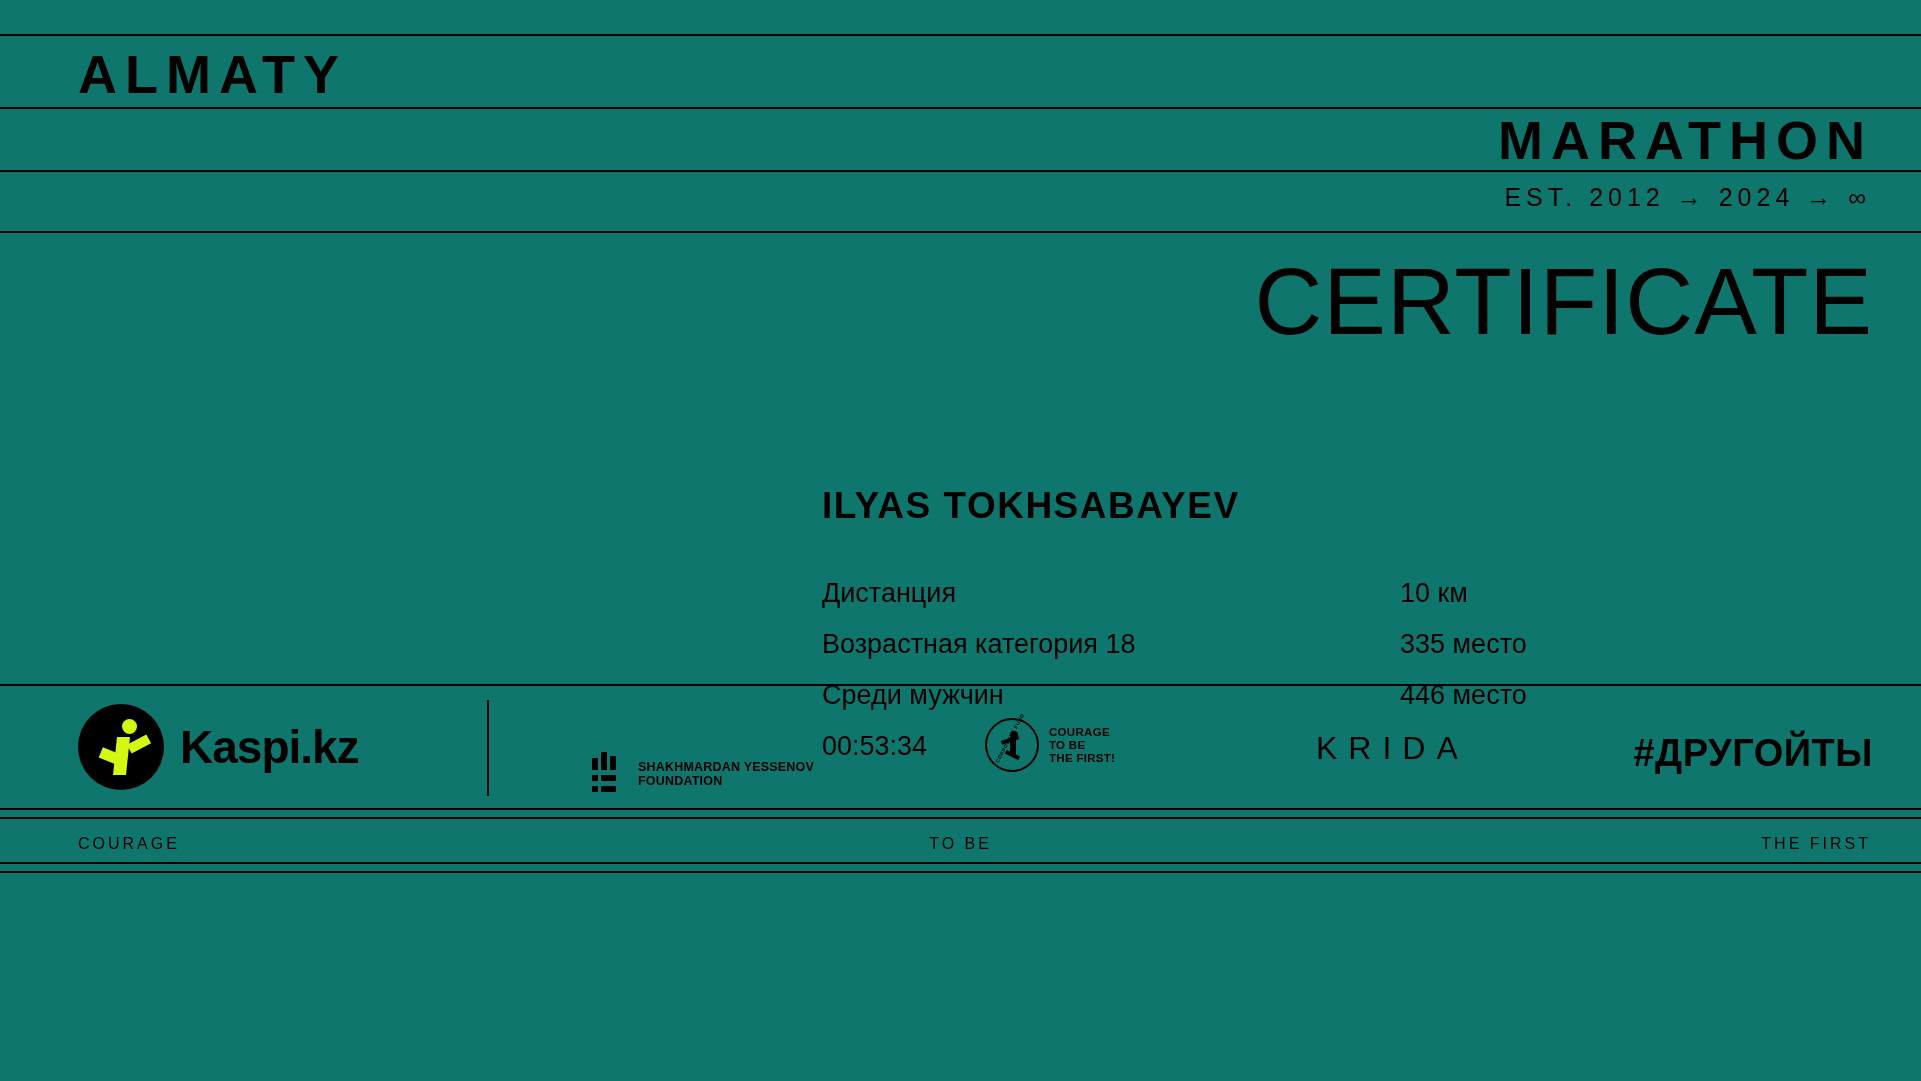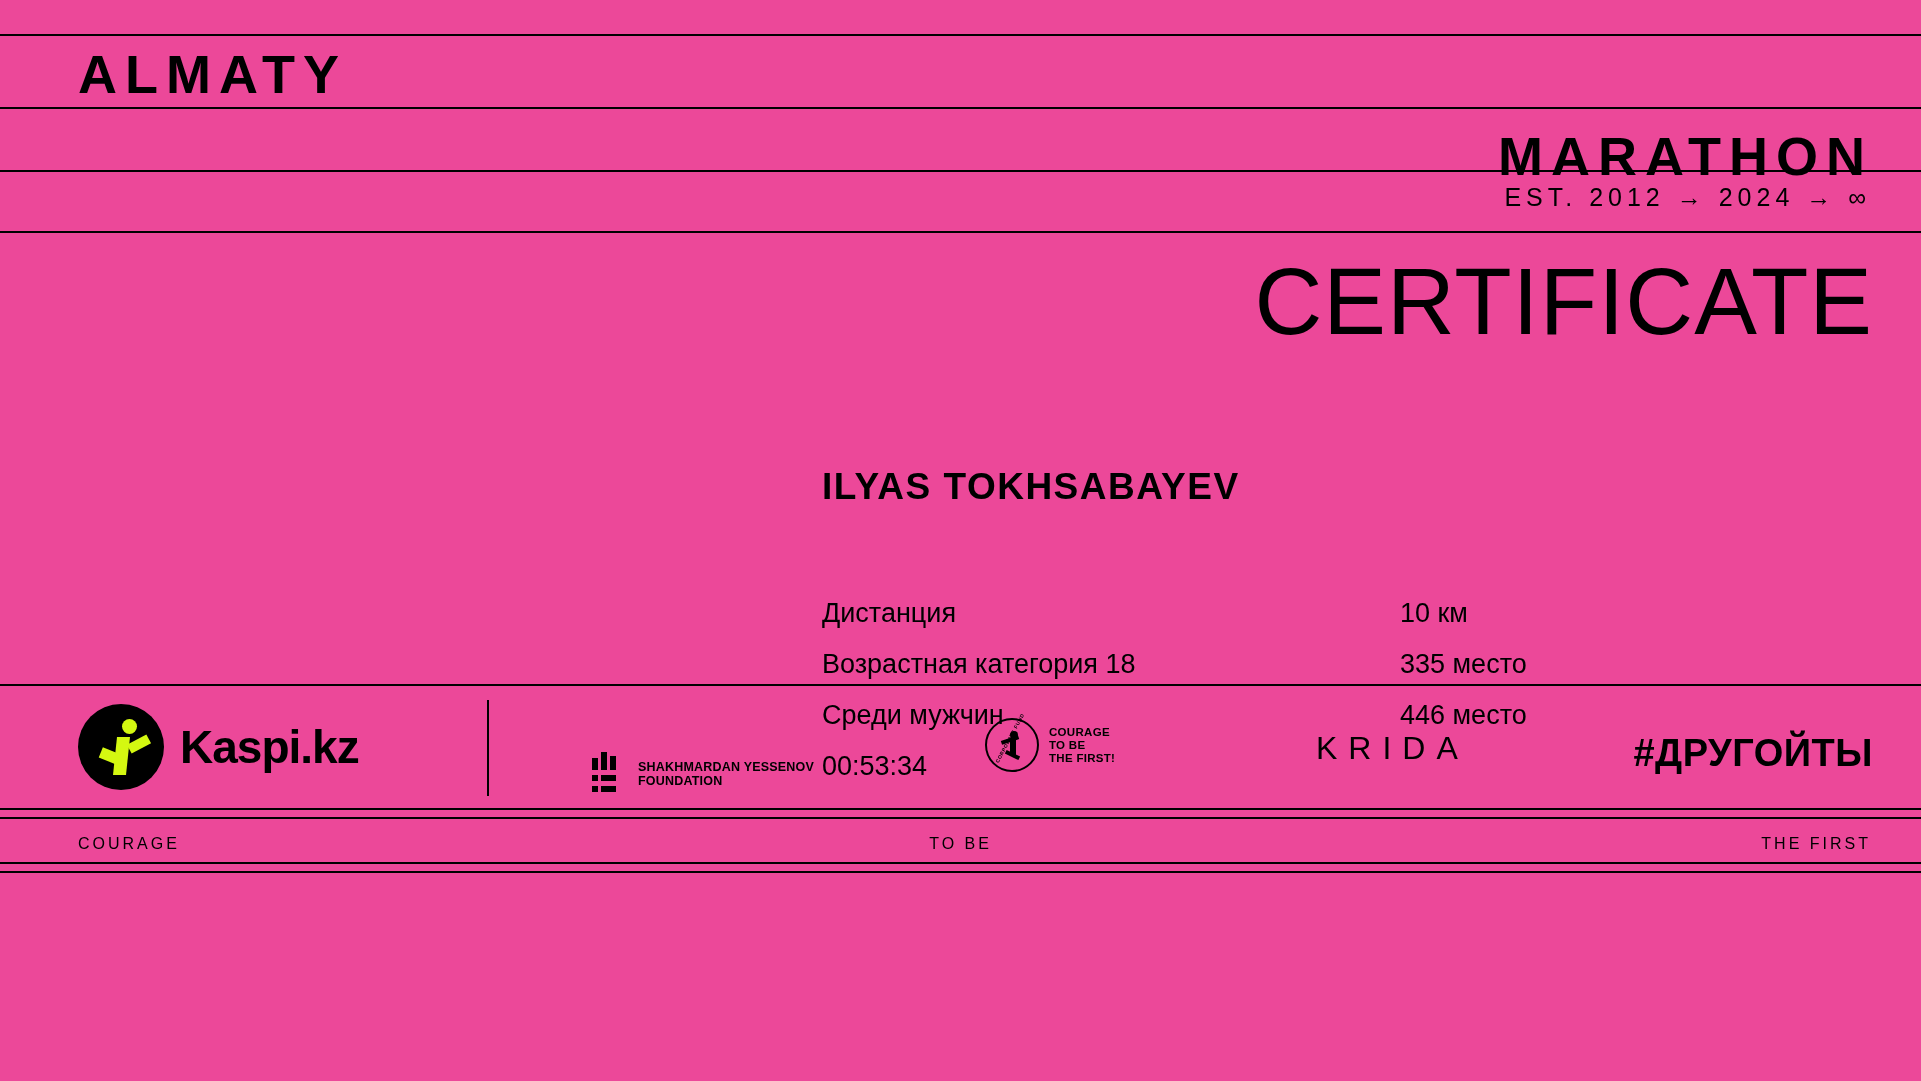--- a/index.html
+++ b/index.html
@@ -11,21 +11,21 @@
     width: 1921px;
     height: 1081px;
     overflow: hidden;
     font-family: "Liberation Sans", sans-serif;
     color: #000;
     position: relative;
   }
   .cert {
     position: absolute;
     inset: 0;
-    background: #ec4899;
+    background: #0f766e;
   }
 
   
   .rule {
     position: absolute;
     left: 0;
     width: 1921px;
     height: 2px;
     background: #000;
   }
@@ -52,21 +52,20 @@
   }
   .marathon {
     position: absolute;
     right: 48px;
     top: 110px;
     font-size: 54px;
     letter-spacing: 8px;
     font-weight: 700;
     line-height: 60px;
     white-space: nowrap;
-    margin-top: 16px;
   }
   .est {
     position: absolute;
     right: 50px;
     top: 183px;
     font-size: 25px;
     letter-spacing: 5px;
     font-weight: 500;
     white-space: nowrap;
   }
@@ -78,37 +77,37 @@
     top: 250px;
     font-size: 94px;
     line-height: 104px;
     font-weight: 400;
     letter-spacing: 1px;
     white-space: nowrap;
   }
   .athlete {
     position: absolute;
     left: 822px;
-    top: 466px;
+    top: 485px;
     font-size: 37px;
     font-weight: 700;
     letter-spacing: 1.5px;
     white-space: nowrap;
   }
 
   .details {
     position: absolute;
     left: 822px;
     top: 578px;
     width: 800px;
   }
   .detail-row {
     display: flex;
     height: 51px;
-    align-items: flex-end;
+    align-items: flex-start;
   }
   .detail-label {
     width: 578px;
     font-size: 27px;
     font-weight: 400;
     white-space: nowrap;
   }
   .detail-value {
     font-size: 27px;
     font-weight: 400;

